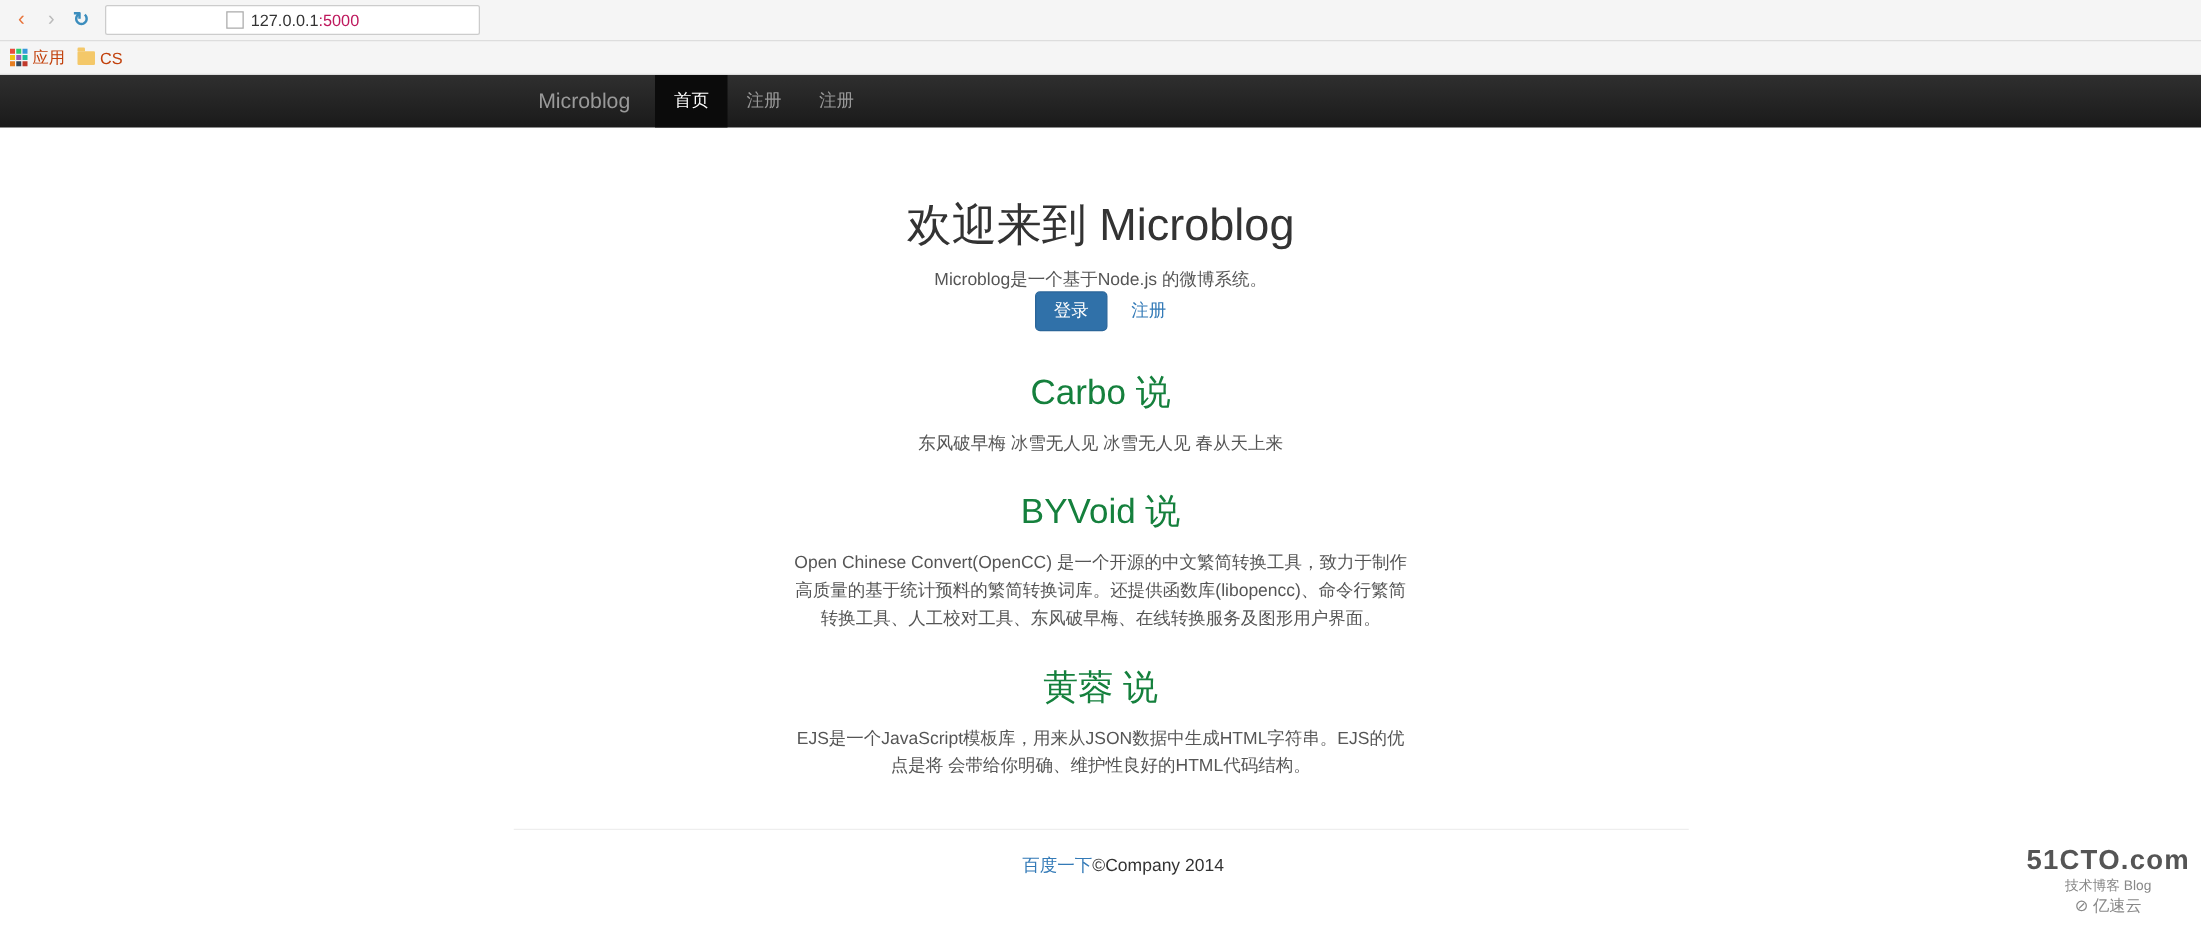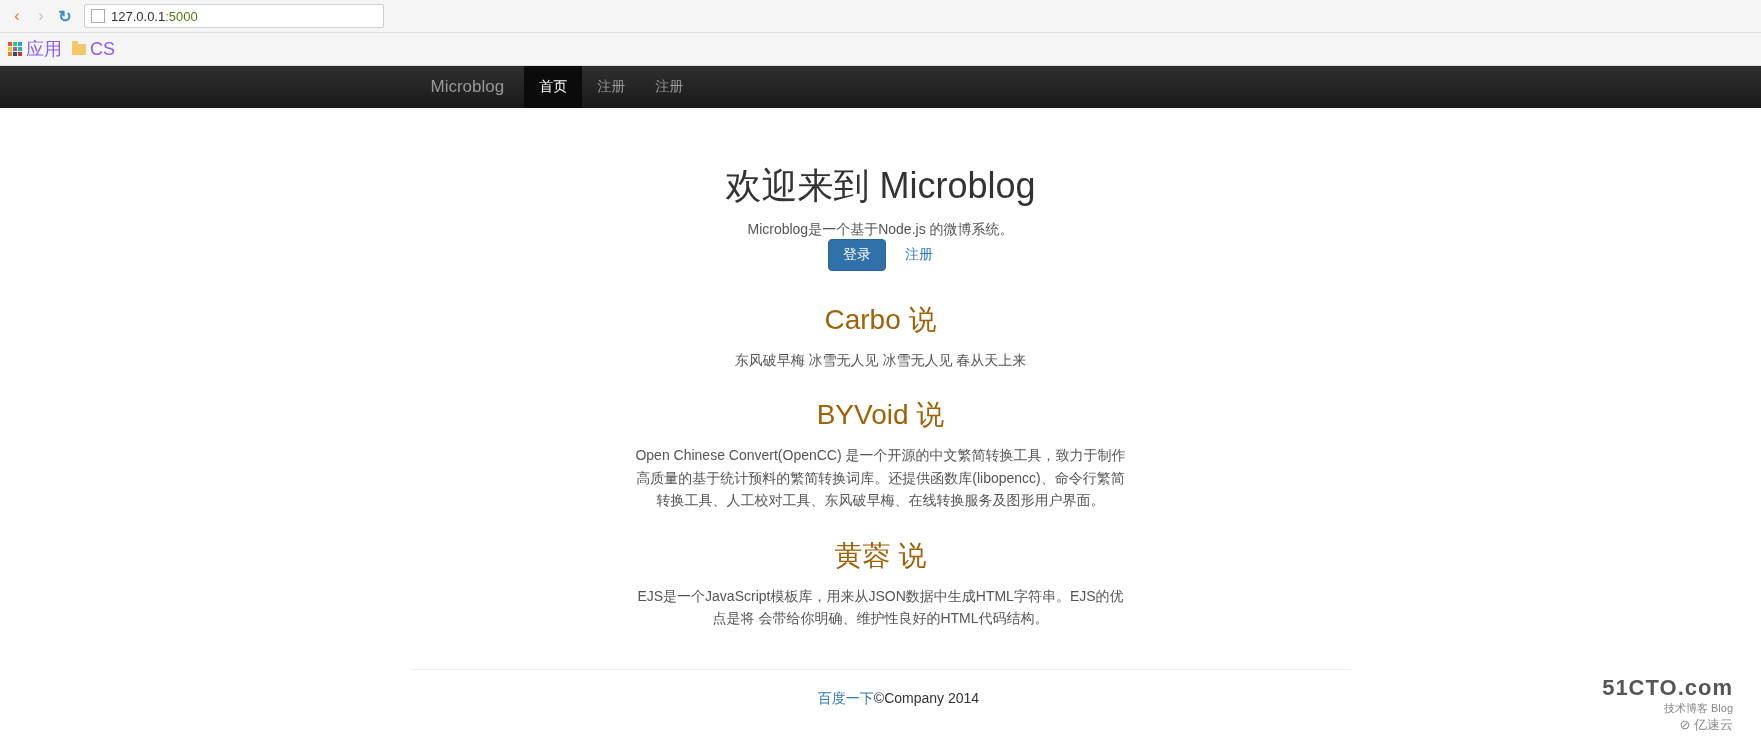--- a/index.html
+++ b/index.html
@@ -4,57 +4,57 @@
   <style>
     * { margin: 0; padding: 0; box-sizing: border-box; }
     body { font-family: "Helvetica Neue", Helvetica, Arial, "Microsoft YaHei", sans-serif; font-size: 14px; color: #333; background: #fff; }
     
     .browser-chrome { background: #f5f5f5; width: 100%; }
     .toolbar { display: flex; align-items: center; padding: 4px 8px; gap: 6px; border-bottom: 1px solid #ddd; }
     .nav-btn { width: 18px; height: 18px; display: flex; align-items: center; justify-content: center; font-size: 16px; cursor: pointer; }
     .reload-btn { color: #3b8dbd; font-weight: bold; }
     .back-btn { color: #e8743b; }
     .forward-btn { color: #bbb; }
-    .url-bar { flex: 0 0 auto; width: 300px; display: flex; align-items: center; background: #fff; border: 1px solid #ccc; border-radius: 2px; padding: 2px 6px; height: 24px; margin-left: 4px; }
+    .url-bar { flex: 0 0 auto; width: 300px; display: flex; align-items: center; background: #fff; border: 1px solid #ccc; border-radius: 2px; padding: 2px 6px; height: 24px; margin-left: 4px; justify-content: center; }
     .page-icon { width: 14px; height: 14px; border: 1px solid #aaa; margin-right: 6px; background: #fff; }
     .url-text { font-size: 13px; color: #333; }
-    .url-port { color: #4d7c0f; }
+    .url-port { color: #be185d; }
     
     .bookmarks-bar { display: flex; align-items: center; padding: 4px 8px; gap: 10px; border-bottom: 1px solid #ddd; }
     .apps-icon { width: 14px; height: 14px; display: grid; grid-template-columns: repeat(3,1fr); grid-template-rows: repeat(3,1fr); gap:1px; }
     .apps-icon span:nth-child(1){background:#e74c3c;} .apps-icon span:nth-child(2){background:#2ecc71;}
     .apps-icon span:nth-child(3){background:#3498db;} .apps-icon span:nth-child(4){background:#f1c40f;}
     .apps-icon span:nth-child(5){background:#9b59b6;} .apps-icon span:nth-child(6){background:#1abc9c;}
     .apps-icon span:nth-child(7){background:#e67e22;} .apps-icon span:nth-child(8){background:#34495e;}
     .apps-icon span:nth-child(9){background:#c0392b;}
-    .bm-item { display:flex; align-items:center; gap:4px; font-size:18px; color:#8b5cf6; cursor:pointer; }
+    .bm-item { display:flex; align-items:center; gap:4px; font-size:13px; color:#c2410c; cursor:pointer; }
     .folder-icon { width: 14px; height: 11px; background: #f4c869; border-radius: 1px; position:relative; }
     .folder-icon::before { content:''; position:absolute; top:-3px; left:0; width:6px; height:3px; background:#f4c869; border-radius:1px 1px 0 0;}
     
     .navbar { background: linear-gradient(#2f2f2f, #1a1a1a); height: 42px; display:flex; align-items:center; padding: 16px 0; }
     .navbar-inner { width: 940px; margin: 0 auto; display:flex; align-items:center; }
     .brand { color: #999; font-size: 17px; padding: 0 20px; height:42px; display:flex; align-items:center; }
     .nav-link { color: #999; padding: 0 15px; height:42px; display:flex; align-items:center; font-size:14px; cursor:pointer;}
     .nav-link.active { background: #0b0b0b; color:#fff; }
     
     .container { width: 940px; margin: 0 auto; padding-top: 20px; }
     .hero { text-align: center; margin-bottom: 30px; }
     .hero h1 { font-size: 36px; font-weight: 500; margin-bottom: 10px; color:#333;margin-top:34px; }
     .hero .lead { font-size: 14px; color: #555; }
     .btn-primary { background: #3071a9; color: #fff; border: 1px solid #2a6599; padding: 6px 14px; border-radius: 4px; font-size: 14px; cursor:pointer; }
     .link-register { color: #337ab7; margin-left: 15px; font-size:14px; cursor:pointer; }
     
     .post { text-align:center; margin-bottom: 25px; }
-    .post h2 { font-size: 28px; font-weight: 500; margin-bottom: 10px; color:#a16207; }
+    .post h2 { font-size: 28px; font-weight: 500; margin-bottom: 10px; color:#15803d; }
     .post p { font-size: 14px; color: #555; line-height: 1.6; max-width: 500px; margin: 0 auto; }
     
     .footer { text-align:center; border-top: 1px solid #eee; margin-top: 40px; padding: 20px 0; font-size:14px; }
     .footer a { color: #337ab7; text-decoration:none;margin-left:36px; }
     
-    .watermark { position:absolute; bottom:10px; right:28px; text-align:right; font-size:11px; color:#888; }
+    .watermark { position:absolute; bottom:10px; right:9px; text-align:center; font-size:11px; color:#888; }
     .watermark .big { font-family: Impact, sans-serif; font-size:22px; color:#555; letter-spacing:1px; font-weight:bold;}
     .watermark .sub { font-size:11px; }
     .watermark .yy { font-size:13px; color:#888; }
   </style>
 </head>
 <body>
 
 <div class="browser-chrome">
   <div class="toolbar">
     <div class="nav-btn back-btn">‹</div>

